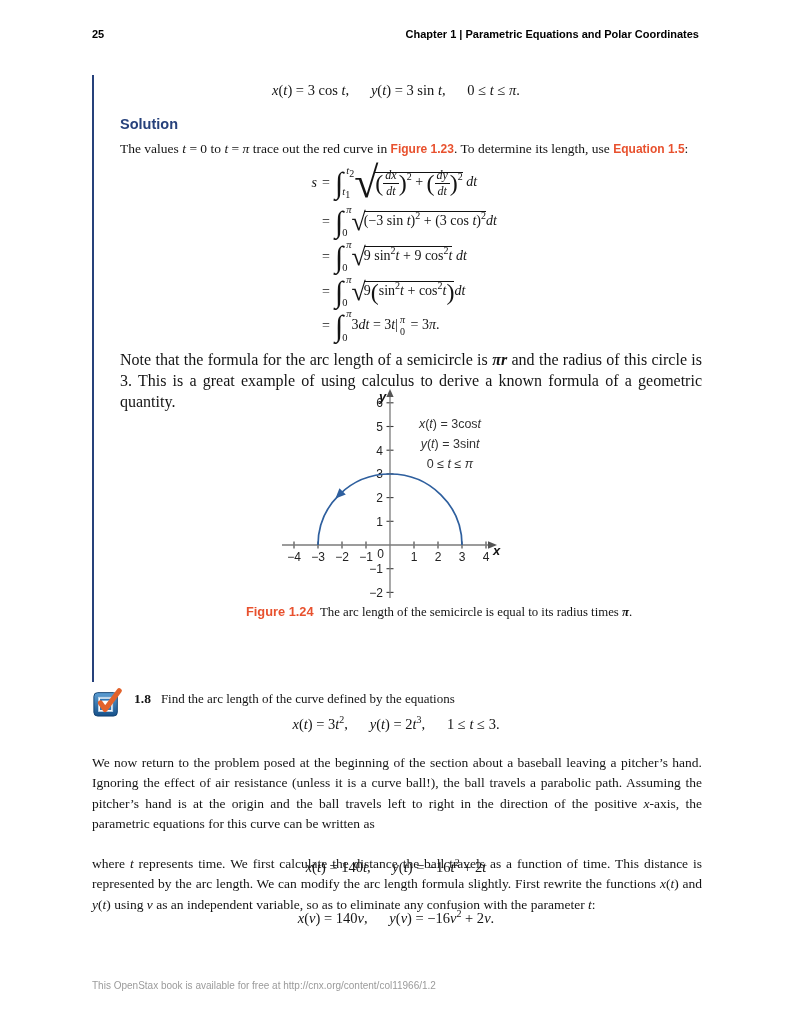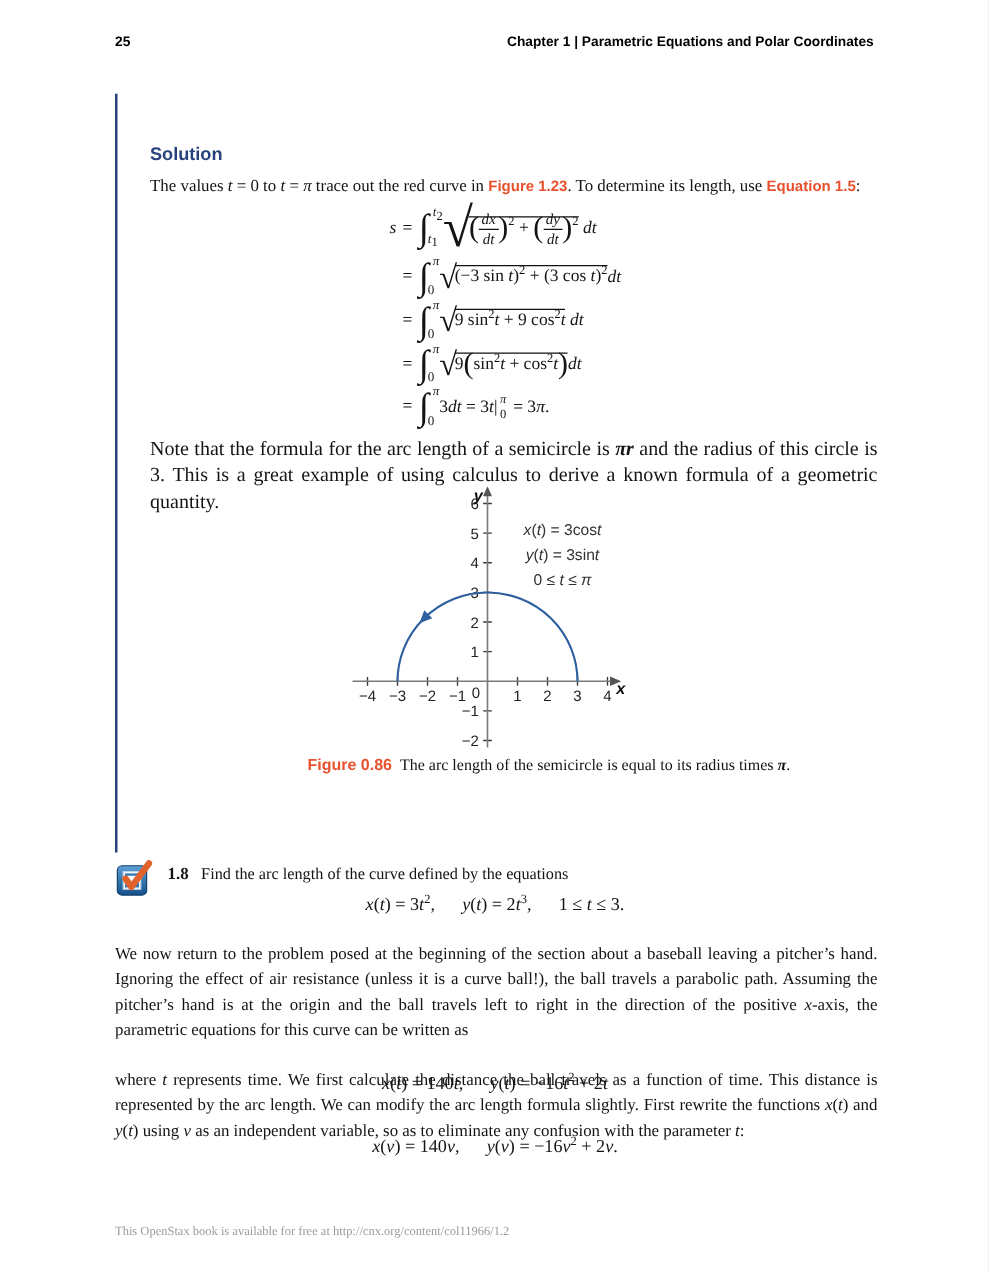--- a/index.html
+++ b/index.html
@@ -53,35 +53,36 @@
   .caption{position:absolute;left:246px;top:604px;width:420px;font-size:12.8px;line-height:16px;}
   .cap-label{color:var(--accent-orange);font-family:"Liberation Sans",sans-serif;font-weight:bold;}
   .cp{position:absolute;left:92px;top:687px;width:610px;}
   .cp-row{display:flex;align-items:flex-start;}
   .cp-icon{width:30px;height:30px;margin-right:12px;flex:0 0 auto;}
   .cp-num{font-weight:bold;font-size:13.5px;margin:4px 10px 4px 0;}
   .cp-text{font-size:13px;margin-top:4px;}
   .bodypar{position:absolute;left:92px;width:610px;font-size:13.5px;line-height:20.3px;text-align:justify;}
   .p1{top:753px;} .p2{top:854px;}
   .eq1{top:825px;margin-top:32px;} .eq2{top:908px;} .cpeq{top:714px;}
-  .footer{position:absolute;left:92px;top:980px;font-family:Liberation Serif, serif;
+  .footer{position:absolute;left:92px;top:980px;font-family:Liberation Sans, sans-serif;
           font-size:10px;color:var(--footer-gray);}
 </style>
 </head>
 <body>
 
 <div class="page">
 
   <div class="hdr">
     <span>25</span>
     <span>Chapter 1 | Parametric Equations and Polar Coordinates</span>
   </div>
 
   <div class="vrule"></div>
 
+  <div class="ctr-eq eq-top"><i>x</i>(<i>t</i>) = 3 cos <i>t</i>,   <i>y</i>(<i>t</i>) = 3 sin <i>t</i>,   0 ≤ <i>t</i> ≤ <i>π</i>.</div>
 
   <div class="sol-head">Solution</div>
 
   <div class="sol-par"><span>The values <i>t</i> = 0 to <i>t</i> = <i>π</i> trace out the red curve in </span><span class="ref">Figure 1.23</span><span>. To determine its length, use </span><span class="ref">Equation 1.5</span><span>:</span></div>
 
   <div class="deriv">
     <div class="drow r1">
       <span class="dlhs">s</span>
       <span class="deq">=</span>
       <span class="drhs"><span class="integral">∫</span><span class="lims">
@@ -183,21 +184,21 @@
       <text class="axislabel" x="215" y="167">x</text>
     </svg>
   </div>
 
   <div class="annot">
     <div><i>x</i>(<i>t</i>) = 3cos<i>t</i></div>
     <div><i>y</i>(<i>t</i>) = 3sin<i>t</i></div>
     <div>0 ≤ <i>t</i> ≤ <i>π</i></div>
   </div>
 
-  <div class="caption"><span class="cap-label">Figure 0.86</span>&nbsp;&nbsp;<span>The arc length of the semicircle is equal to its radius times <b><i>π</i></b>.</span></div>
+  <div class="caption"><span class="cap-label">Figure 1.24</span>&nbsp;&nbsp;<span>The arc length of the semicircle is equal to its radius times <b><i>π</i></b>.</span></div>
 
   <div class="cp">
     <div class="cp-row">
       <svg class="cp-icon" viewBox="0 0 32 32">
         <defs>
           <linearGradient id="cpg" x1="0" y1="0" x2="0" y2="1">
             <stop offset="0" stop-color="#5d9fd4"></stop>
               <stop offset="1" stop-color="#155089"></stop>
           </linearGradient>
         </defs>

